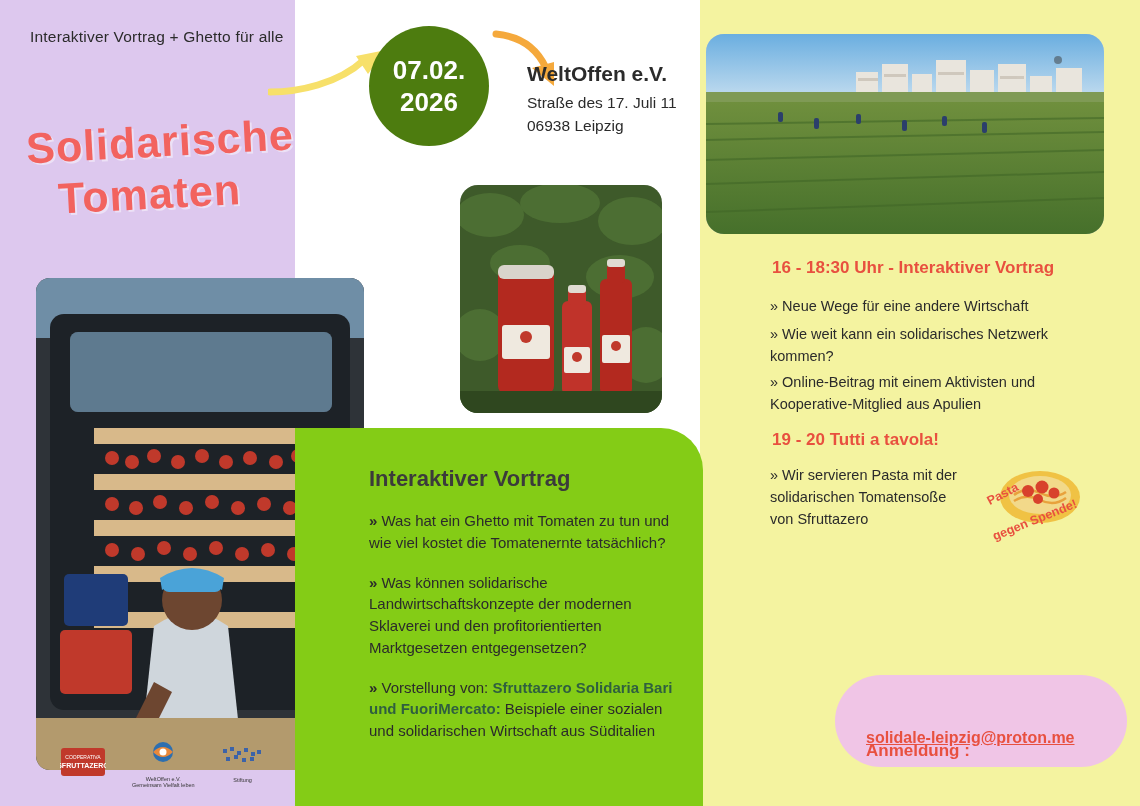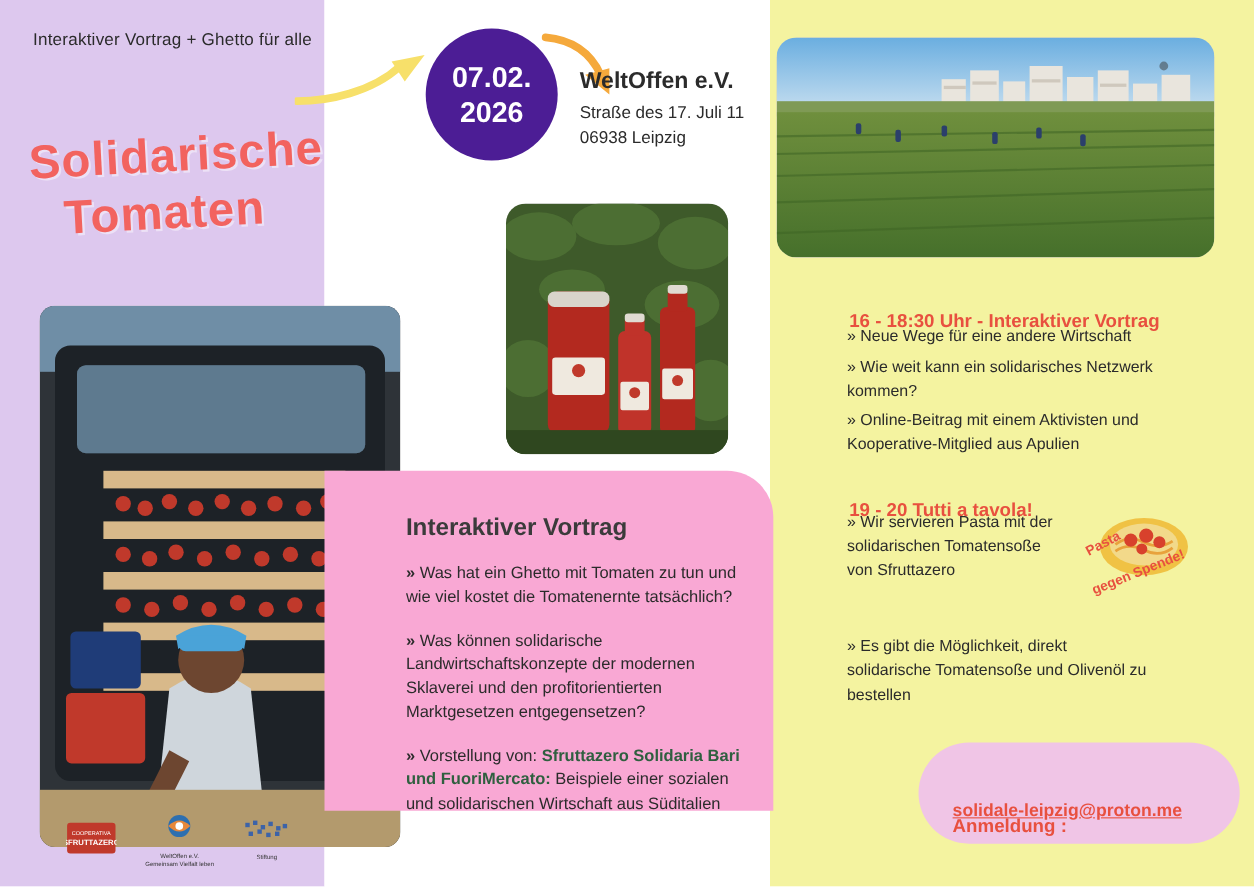--- a/index.html
+++ b/index.html
@@ -60,24 +60,24 @@
     line-height: 1;
     letter-spacing: 1px;
     transform: rotate(-3deg);
     text-shadow: 2px 2px 0 rgba(255,255,255,.45);
   }
   .title-1 { font-size: 43px; }
   .title-2 { font-size: 43px; margin-left: 32px; margin-top: 8px; }
   
   .date-circle {
     position: absolute;
-    left: 387px; top: 26px;
+    left: 369px; top: 26px;
     width: 120px; height: 120px;
     border-radius: 50%;
-    background: #4c1d95;
+    background: #4d7c0f;
     color: #ffffff;
     font-weight: bold;
     font-size: 26px;
     display: flex;
     flex-direction: column;
     align-items: center;
     justify-content: center;
     line-height: 1.25;
   }
   
@@ -116,22 +116,22 @@
   .photo-field { left: 706px; top: 34px; width: 398px; height: 200px; border-radius: 18px; }
   .photo-jars  { left: 460px; top: 185px; width: 202px; height: 228px; border-radius: 18px; }
   .photo-van   { left: 36px;  top: 278px; width: 328px; height: 492px; border-radius: 14px; }
 
   .ph-svg { display:block; width:100%; height:100%; }
 
   
   .orange-box {
     position: absolute;
     left: 295px; top: 428px;
-    width: 408px; height: 309px;
-    background: #f9a8d4;
+    width: 408px; height: 378px;
+    background: #84cc16;
     border-top-right-radius: 42px;
   }
   .ob-title {
     position: absolute;
     left: 74px; top: 38px;
     font-size: 22px;
     font-weight: bold;
     color: #3b3b3b;
   }
   .ob-list {
@@ -147,21 +147,20 @@
   }
   .chev { color: #2b2b2b; font-weight: bold; }
   .ob-strong { font-weight: bold; color: #2f5f3f; }
   
   .r-head {
     position: absolute;
     color: #e8503f;
     font-weight: bold;
     font-size: 17px;
     white-space: nowrap;
-    margin-top: 24px;
   }
   .r-head-1 { left: 772px; top: 258px; }
   .r-head-2 { left: 772px; top: 430px; }
   .r-item {
     position: absolute;
     font-size: 14.5px;
     color: #2b2b2b;
     line-height: 1.5;
     width: 330px;
   }
@@ -421,21 +420,20 @@
       </div>
     </div>
   </div>
 
   <div class="r-head r-head-1">16 - 18:30  Uhr - Interaktiver Vortrag</div>
   <div class="r-item ri-1">» Neue Wege für eine andere Wirtschaft</div>
   <div class="r-item ri-2">» Wie weit kann ein solidarisches Netzwerk kommen?</div>
   <div class="r-item ri-3">» Online-Beitrag mit einem Aktivisten und Kooperative-Mitglied aus Apulien</div>
   <div class="r-head r-head-2">19 - 20 Tutti a tavola!</div>
   <div class="r-item ri-4">» Wir servieren  Pasta mit der solidarischen Tomatensoße von Sfruttazero</div>
-  <div class="r-item ri-5">» Es gibt die Möglichkeit, direkt solidarische Tomatensoße und Olivenöl zu bestellen</div>
 
   <svg class="pasta-badge" viewBox="0 0 120 92">
     <ellipse cx="60" cy="42" rx="40" ry="26" fill="#f0c244"></ellipse>
     <ellipse cx="60" cy="40" rx="31" ry="19" fill="#f2d98a"></ellipse>
     <g stroke="#e8a23c" stroke-width="2.5" fill="none">
       <path d="M34 40 q12 -9 26 -2 q14 7 26 -1"></path>
       <path d="M34 46 q12 -8 26 -1 q14 7 26 -2"></path>
     </g>
     <g fill="#d8412c">
       <circle cx="48" cy="36" r="6"></circle>

